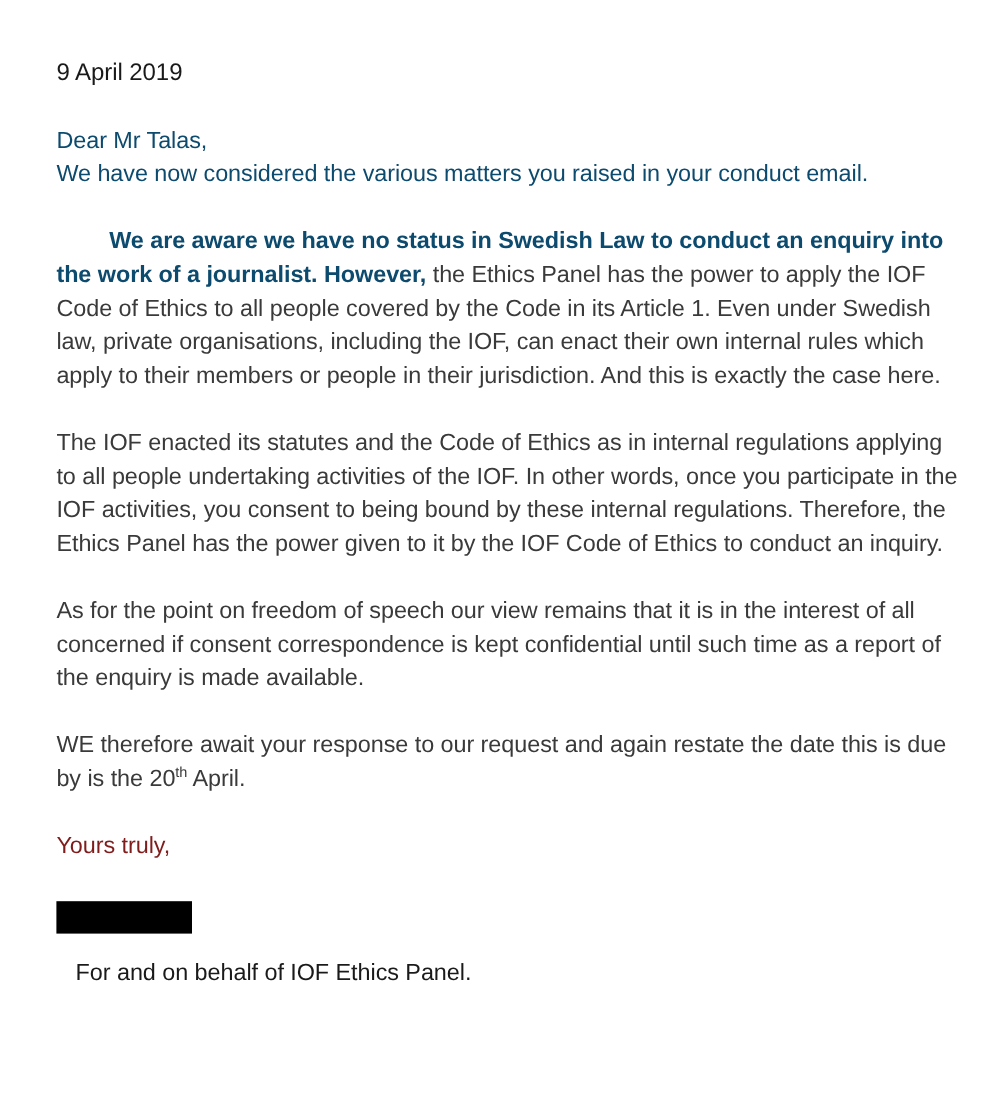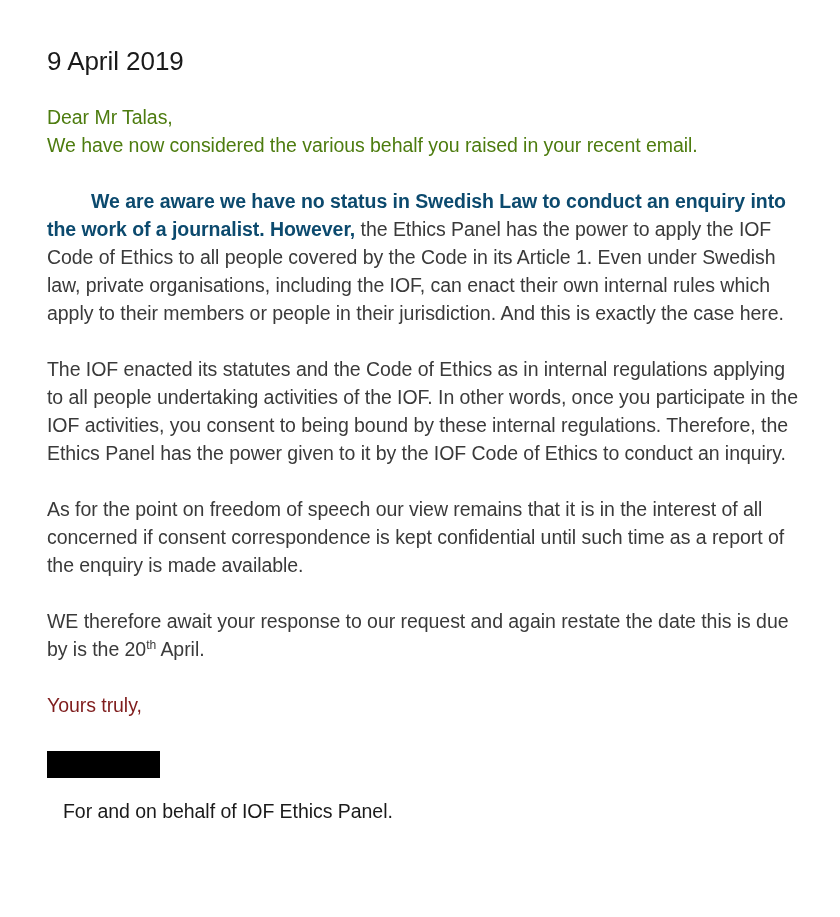--- a/index.html
+++ b/index.html
@@ -22,40 +22,40 @@
     padding: 47px 40px 0 47px;
   }
   .letter {
     font-size: 19.5px;
     line-height: 28px;
     color: #3a3a3a;
     letter-spacing: -0.05px;
   }
   .date-line {
     color: #1a1a1a;
-    font-size: 26px;
+    font-size: 20px;
     line-height: 28px;
     margin: 0;
   }
   .spacer-line {
     height: 28px;
   }
   .para {
     margin: 0;
     font-size: 19.5px;
     line-height: 28px;
     color: #3a3a3a;
   }
   .bold-lead {
     font-weight: bold;
     color: #0c4a6e;
     margin-left: 44px;
   }
   .salutation {
-    color: #4d7c0f;
+    color: #0c4a6e;
   }
   .closing {
     color: #7f1d1d;
   }
   .sup {
     font-size: 0.62em;
     vertical-align: super;
     line-height: 0;
   }
   .redaction-bar {
@@ -87,21 +87,21 @@
 <div class="page">
 
   <div class="letter">
 
     <p class="date-line">9 April 2019</p>
 
     <div class="spacer-line"></div>
 
     <p class="para salutation">Dear Mr Talas,</p>
 
-    <p class="para salutation">We have now considered the various behalf you raised in your recent email.</p>
+    <p class="para salutation">We have now considered the various matters you raised in your conduct email.</p>
 
     <div class="spacer-line"></div>
 
     <p class="para nowrap-block"><span class="bold-lead">We are aware we have no status in Swedish Law to conduct an enquiry into the work of a journalist. However,</span><span> the Ethics Panel has the power to apply the IOF Code of Ethics to all people covered by the Code in its Article 1. Even under Swedish law, private organisations, including the IOF, can enact their own internal rules which apply to their members or people in their jurisdiction. And this is exactly the case here.</span></p>
 
     <div class="spacer-line"></div>
 
     <p class="para nowrap-block"> The IOF enacted its statutes and the Code of Ethics as in internal regulations applying to all people undertaking activities of the IOF. In other words, once you participate in the IOF activities, you consent to being bound by these internal regulations. Therefore, the Ethics Panel has the power given to it by the IOF Code of Ethics to conduct an inquiry.</p>
 
     <div class="spacer-line"></div>

